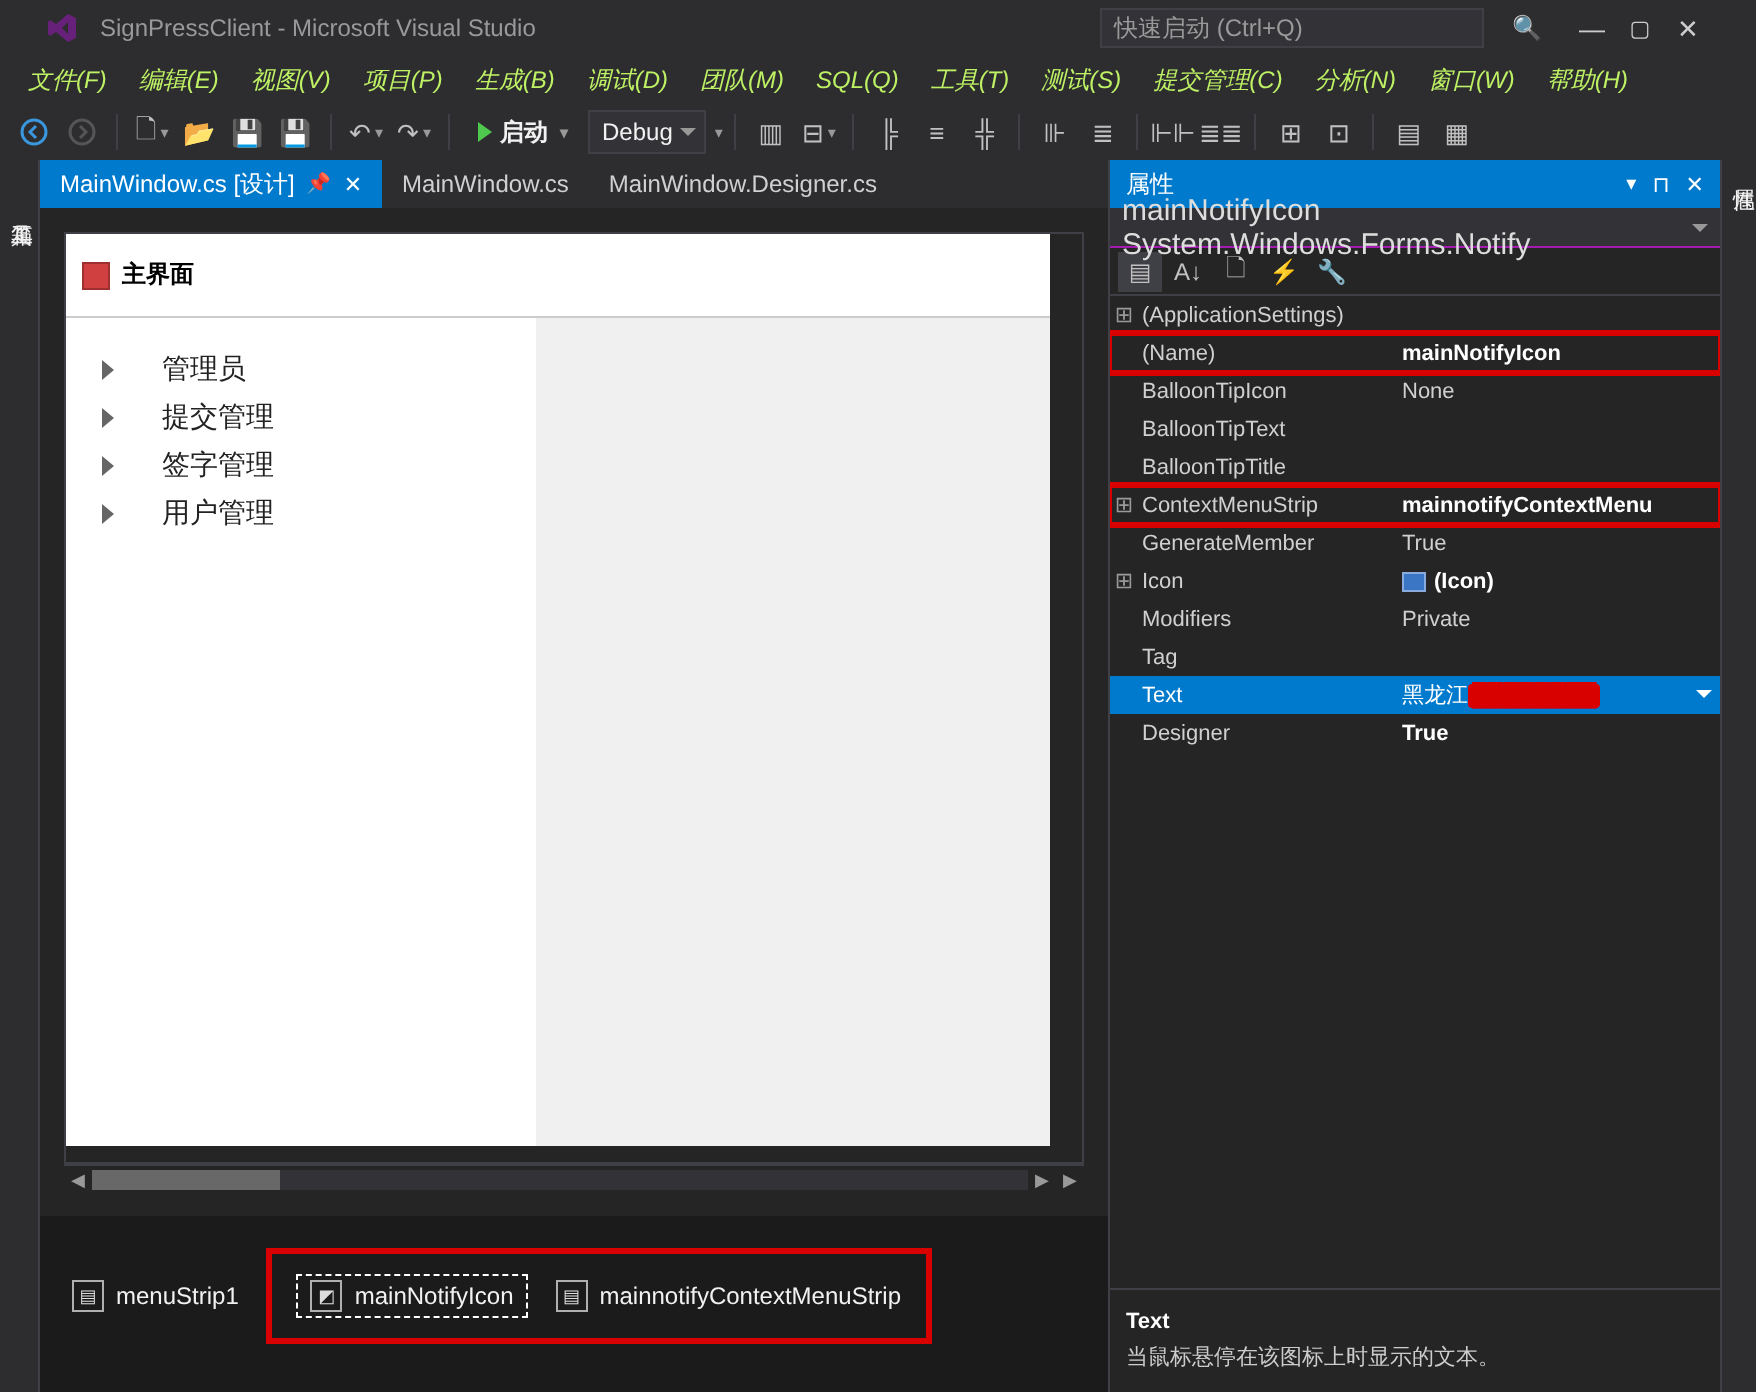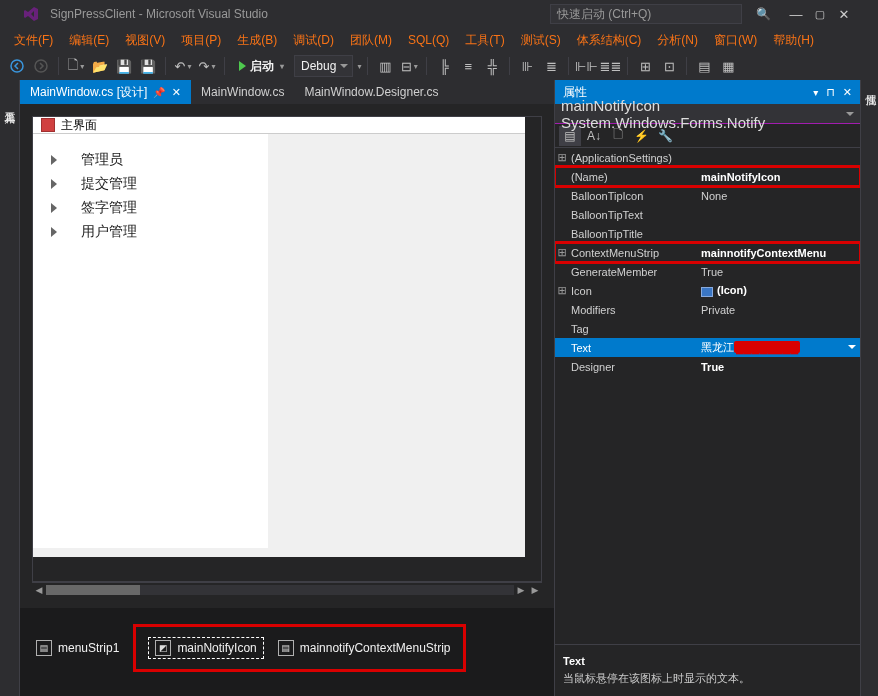--- a/index.html
+++ b/index.html
@@ -37,22 +37,23 @@
   .winbtn { width: 24px; text-align:center; color:#ccc; font-size:13px;}
   .winbtn.max { font-size:11px; }
 
   
   .menubar {
     height: 24px;
     display:flex; align-items:center;
     padding: 0 6px;
   }
   .menuitem {
-    padding: 3px 8px; color:#f97316; font-size:12px;
+    padding: 3px 8px; color:#bef264; font-size:12px;
     white-space: nowrap;
+    font-style: italic;
   }
 
   
   .toolbar {
     height: 28px;
     background:#2d2d30;
     display:flex; align-items:center;
     padding: 0 6px;
     gap: 2px;
   }
@@ -131,23 +132,24 @@
     display:flex; align-items:center; gap:14px;
   }
   .tray-selected { border:1px dashed #fff; padding:2px 6px;}
 
   
   .winform {
     position:absolute; left:0; top:0; width:492px; height:440px;
     background:#f0f0f0; color:#000;
   }
   .winform-title {
-    height:17px; background:#fff; border-bottom:1px solid #ccc;
+    height:42px; background:#fff; border-bottom:1px solid #ccc;
     display:flex; align-items:center; padding:0 8px; gap:6px;
     font-size:12px;
+    font-weight:bold;
   }
   .winform-title .form-icon { width:14px; height:14px; background:#d04040; border:1px solid #a03030;}
   .winform-body { display:flex; height:calc(100% - 26px);}
   .winform-left {
     width:236px; background:#fff; border-right:1px solid #f0f0f0;
     padding:14px 8px;
   }
   .winform-right { flex:1; background:#f0f0f0; }
   .tree-node { display:flex; align-items:center; gap:24px; padding:3px 10px; font-size:14px; color:#222;}
   .tree-caret { width:0;height:0;border-top:5px solid transparent;border-bottom:5px solid transparent;border-left:6px solid #666;}
@@ -227,21 +229,21 @@
     <span class="menuitem">文件(F)</span>
     <span class="menuitem">编辑(E)</span>
     <span class="menuitem">视图(V)</span>
     <span class="menuitem">项目(P)</span>
     <span class="menuitem">生成(B)</span>
     <span class="menuitem">调试(D)</span>
     <span class="menuitem">团队(M)</span>
     <span class="menuitem">SQL(Q)</span>
     <span class="menuitem">工具(T)</span>
     <span class="menuitem">测试(S)</span>
-    <span class="menuitem">体系结构(C)</span>
+    <span class="menuitem">提交管理(C)</span>
     <span class="menuitem">分析(N)</span>
     <span class="menuitem">窗口(W)</span>
     <span class="menuitem">帮助(H)</span>
   </div>
 
 <div class="toolbar">
   <span class="tbtn">
     <svg width="14" height="14" viewBox="0 0 14 14">
         <circle cx="7" cy="7" r="6" fill="none" stroke="#3a96dd" stroke-width="1.5"></circle>
         <path d="M8 4 L5 7 L8 10" fill="none" stroke="#3a96dd" stroke-width="1.5"></path>

